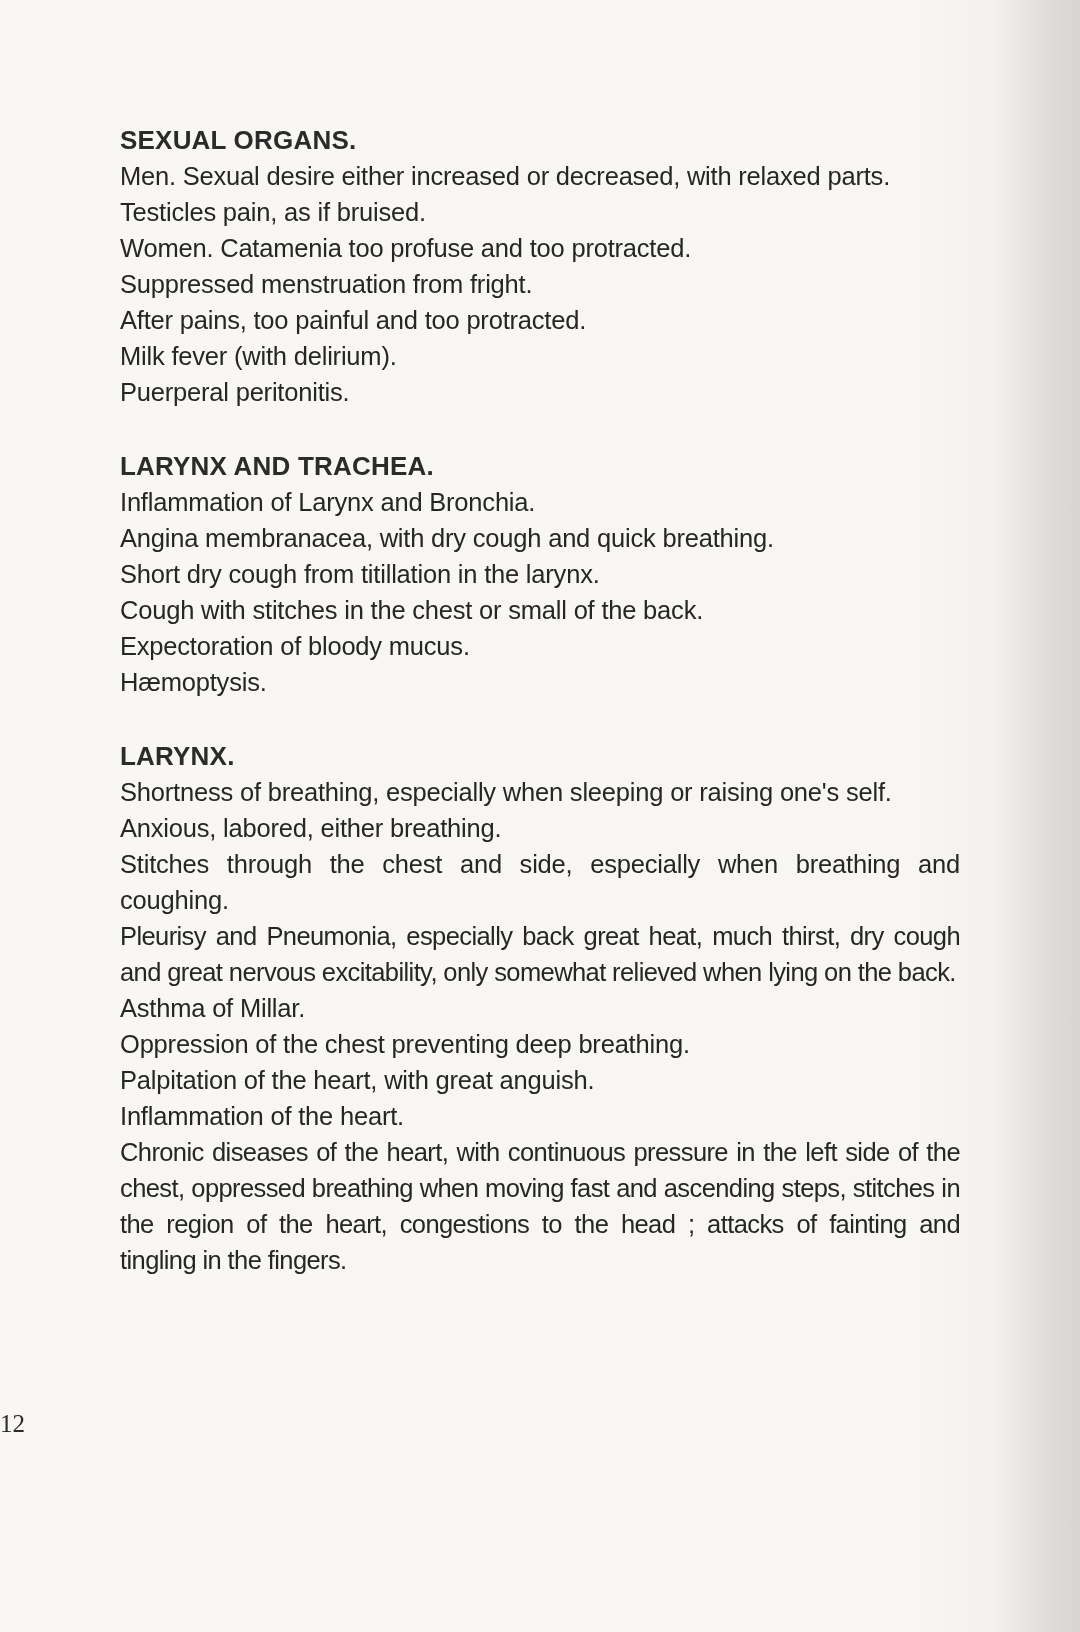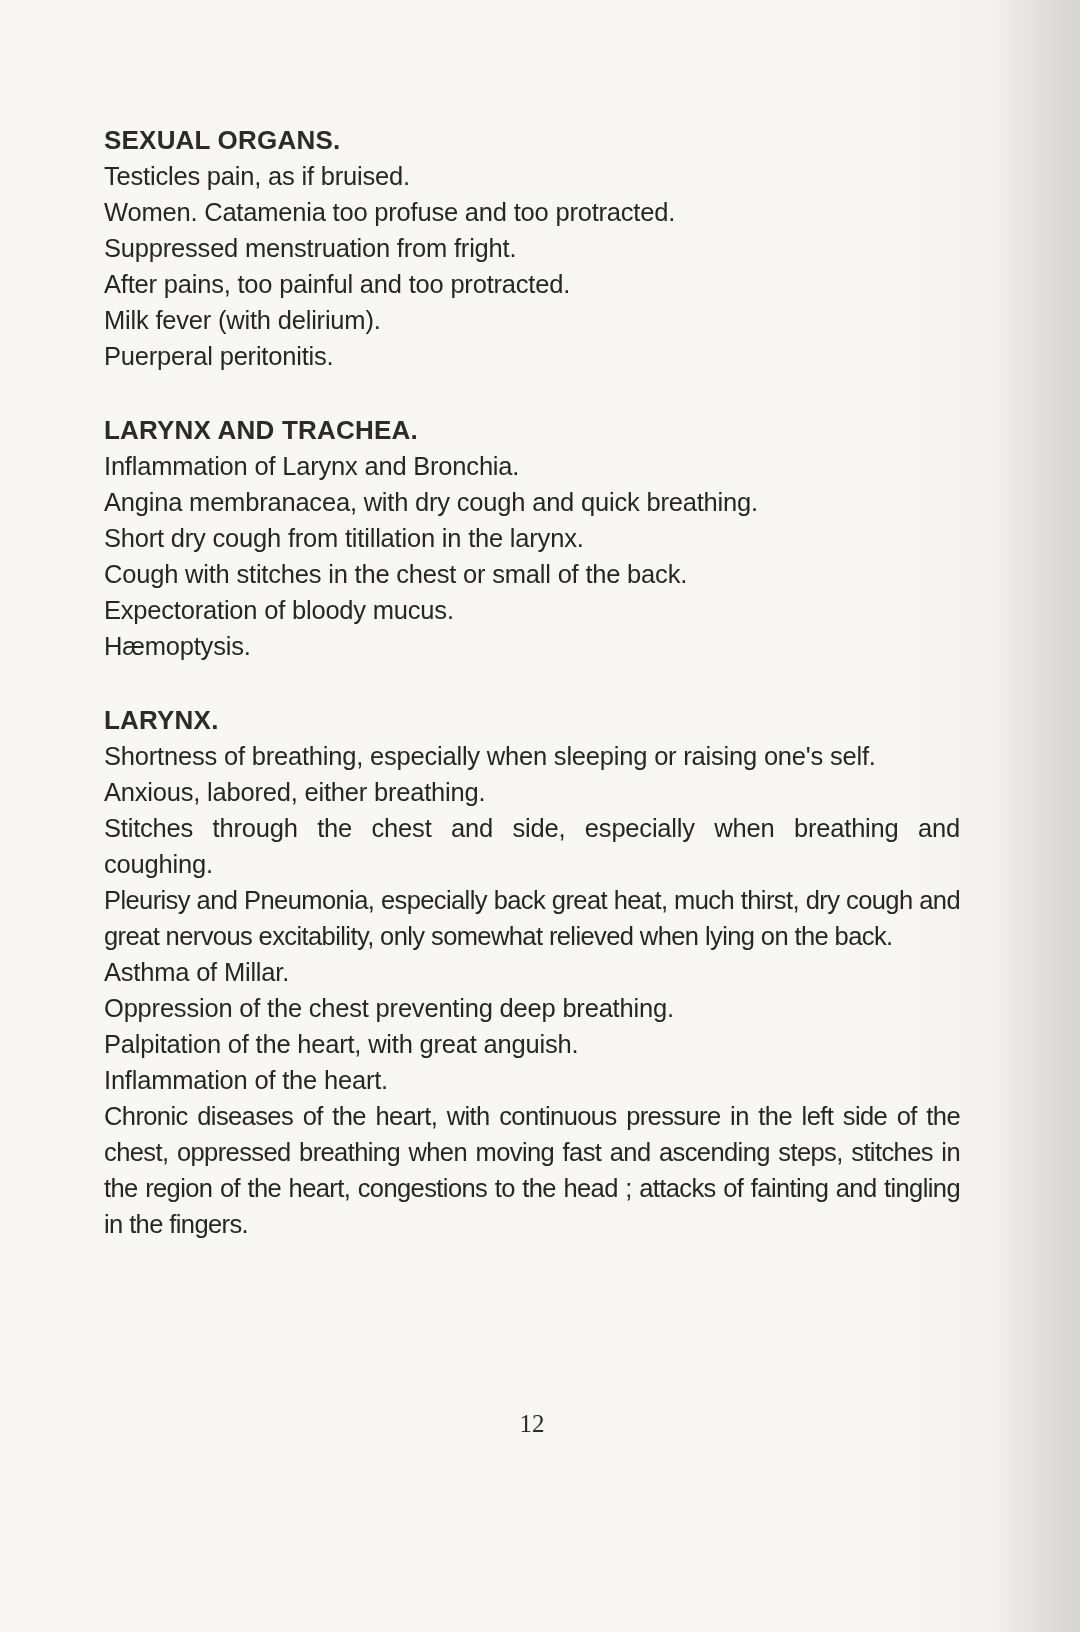--- a/index.html
+++ b/index.html
@@ -32,20 +32,21 @@
       background: linear-gradient(to right, rgba(220,219,215,0) 0%, #dddcd8 40%, #d6d5d1 100%);
     }
     .text-block {
       position: absolute;
       left: 104px;
       top: 120px;
       width: 856px;
     }
     .section {
       margin-bottom: 36px;
+      margin-left: 16px;
     }
     .section-heading {
       font-weight: bold;
       font-size: 26px;
       line-height: 36px;
       height: 36px;
       letter-spacing: 0.2px;
       color: #2b2b2b;
       margin: 0;
       padding-top: 2px;
@@ -60,36 +61,36 @@
       letter-spacing: -0.2px;
     }
     .entry.condensed {
       letter-spacing: -0.6px;
     }
     .page-number {
       position: absolute;
       left: 0;
       width: 1064px;
       top: 1410px;
-      text-align: center;
       font-family: "Liberation Serif", "DejaVu Serif", serif;
       font-size: 25px;
       color: #2a2a2a;
     }
   </style>
 </head>
 <body>
 
 <div class="page">
   <div class="gutter"></div>
 
   <div class="text-block">
 
     <div class="section">
       <h2 class="section-heading">SEXUAL ORGANS.</h2>
+      <p class="entry">Men. Sexual desire either increased or decreased, with relaxed parts.</p>
       <p class="entry">Testicles pain, as if bruised.</p>
       <p class="entry">Women. Catamenia too profuse and too protracted.</p>
       <p class="entry">Suppressed menstruation from fright.</p>
       <p class="entry">After pains, too painful and too protracted.</p>
       <p class="entry">Milk fever (with delirium).</p>
       <p class="entry">Puerperal peritonitis.</p>
     </div>
 
     <div class="section">
       <h2 class="section-heading">LARYNX AND TRACHEA.</h2>

